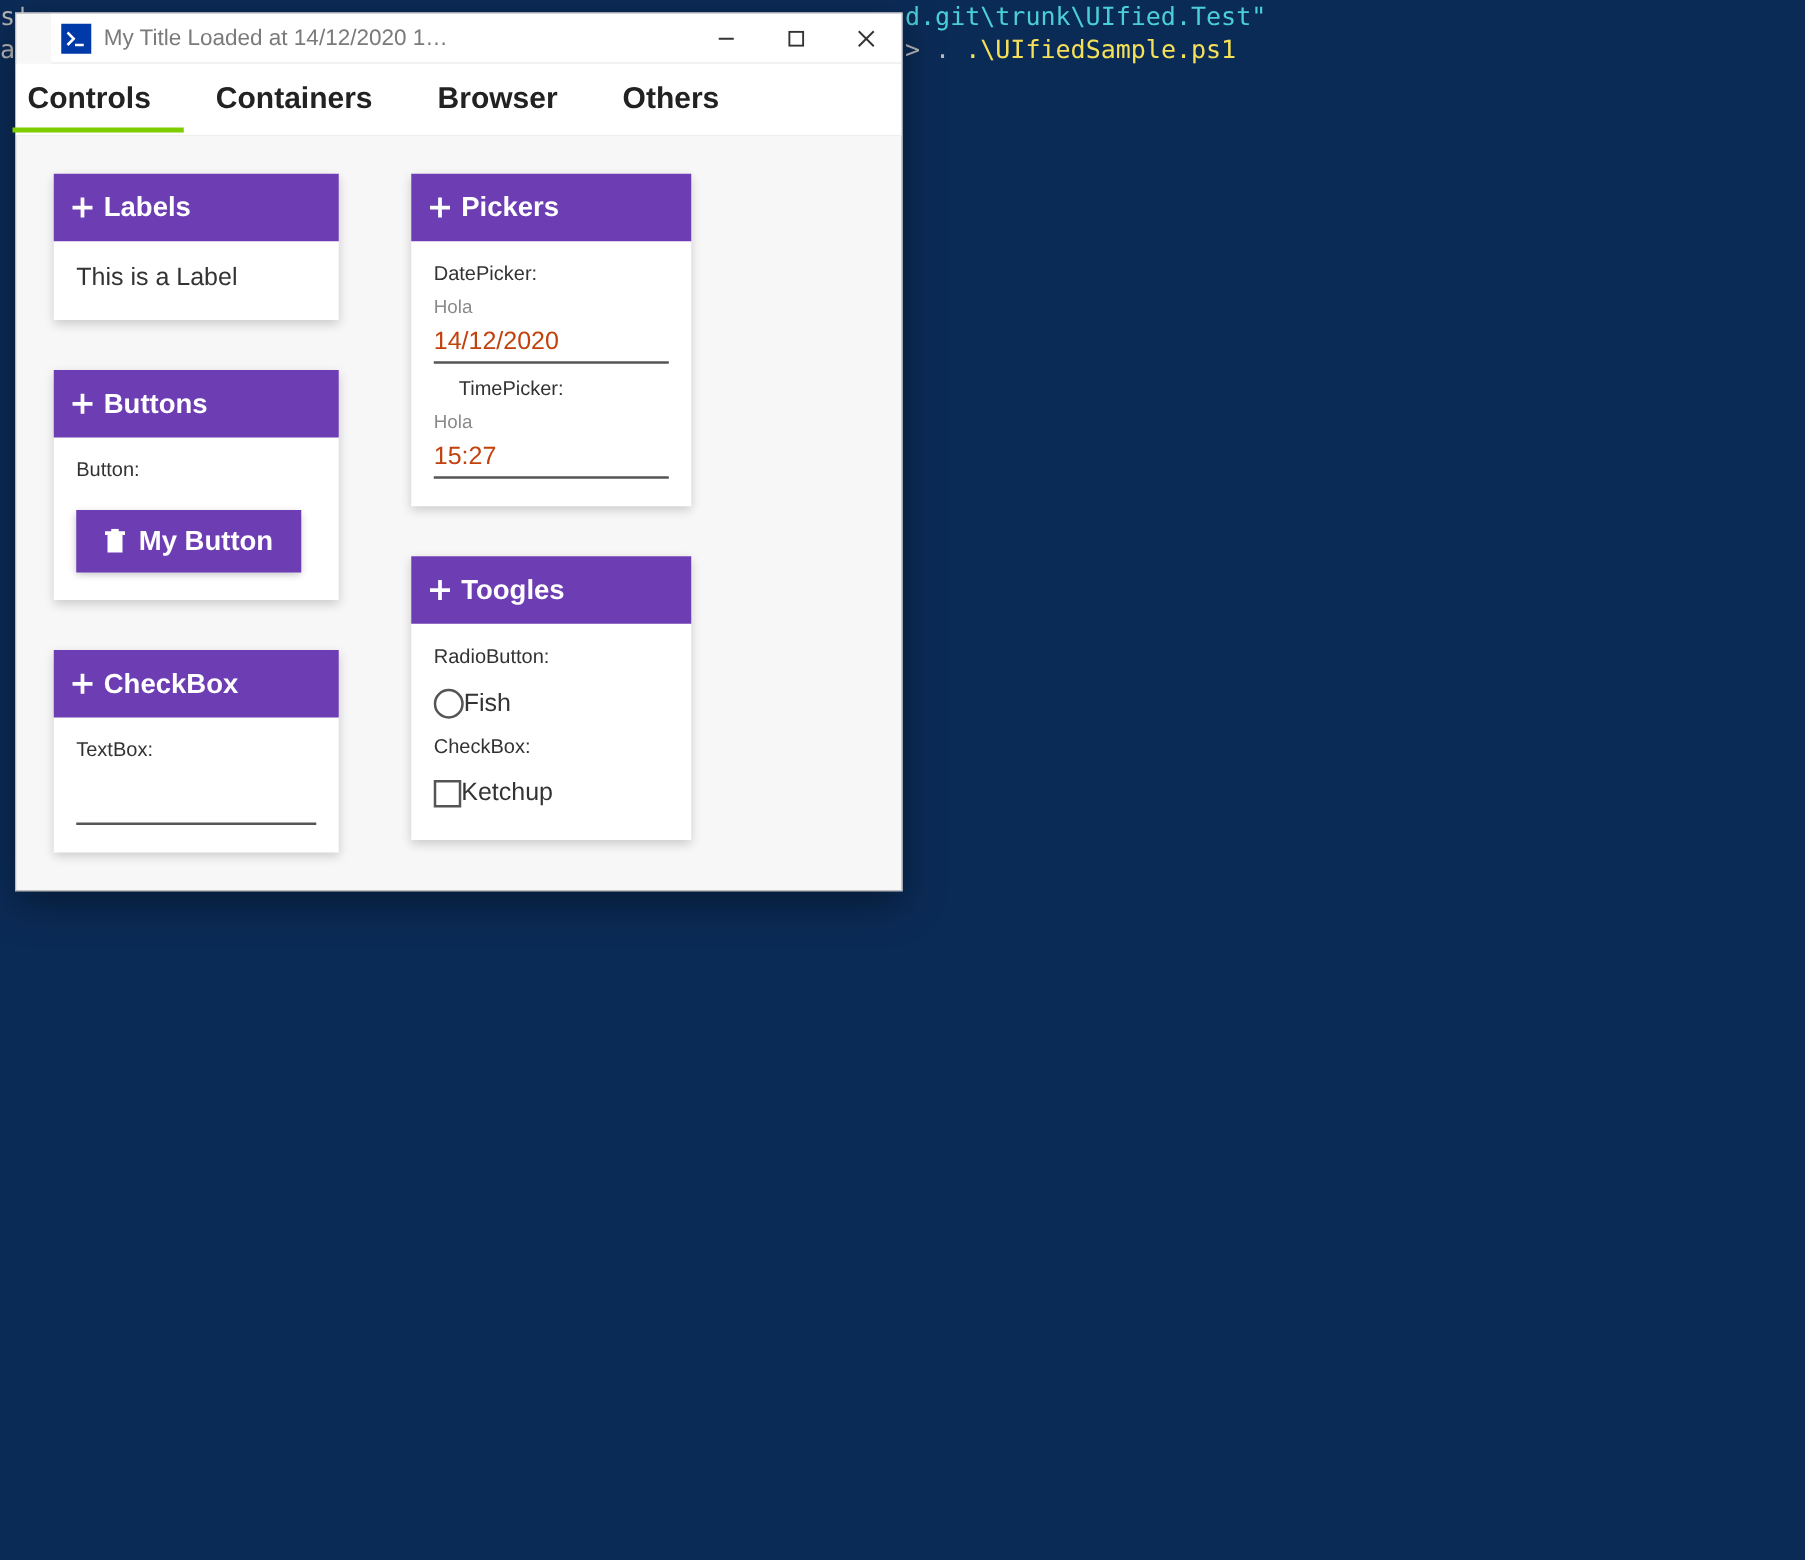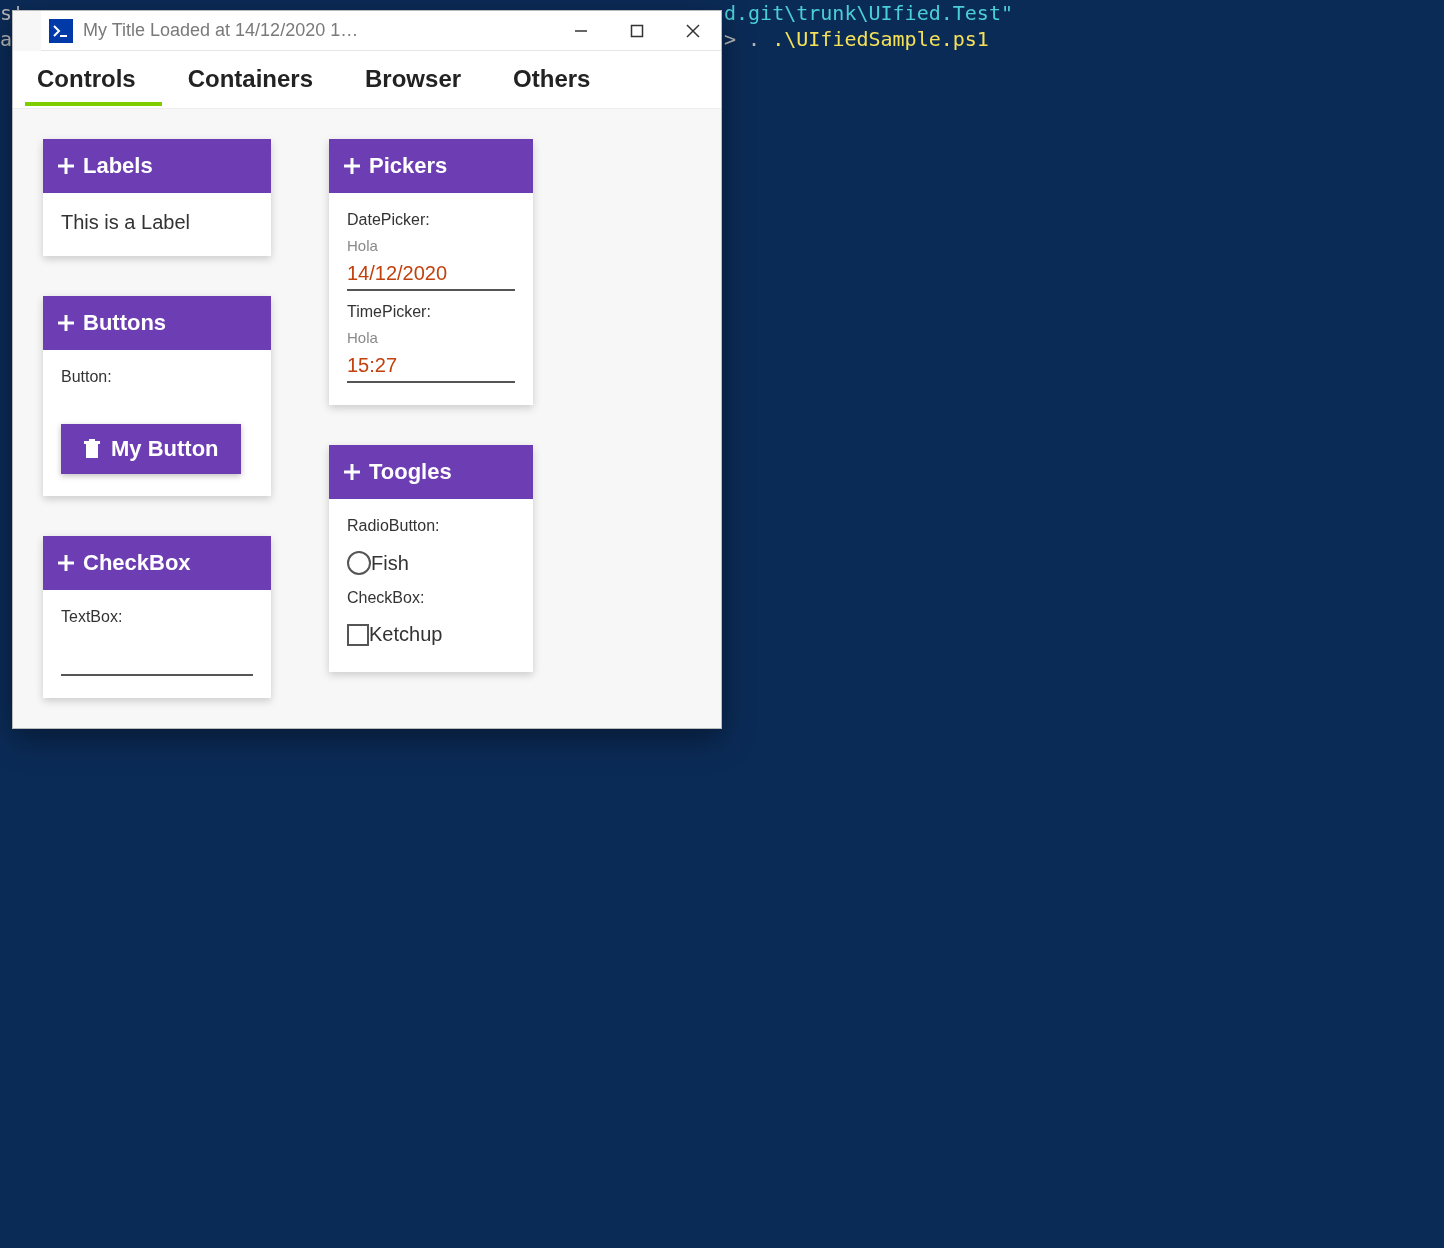--- a/index.html
+++ b/index.html
@@ -66,21 +66,21 @@
     .win-controls { display: flex; height: 100%; }
     .win-btn {
       width: 56px;
       display: flex; align-items: center; justify-content: center;
       color: #555;
     }
     .win-btn svg { display:block; }
     .tabs {
       display: flex;
       align-items: center;
-      padding: 0 20px;
+      padding: 0 5px;
       background: #fff;
       height: 58px;
       border-bottom: 1px solid #eee;
       position: relative;
     }
     .tab {
       font-size: 24px;
       font-weight: 600;
       color: #222;
       padding: 10px 4px 12px 4px;
@@ -102,21 +102,21 @@
       gap: 58px;
     }
     .col { display: flex; flex-direction: column; gap: 40px; }
     .card {
       background: #fff;
       box-shadow: 0 3px 8px rgba(0,0,0,0.18);
       width: 228px;
       display: flex;
       flex-direction: column;
     }
-    .card.narrow { width: 204px; }
+    .card.narrow { width: 224px; }
     .card-header {
       background: #6d3db3;
       color: #fff;
       display: flex;
       align-items: center;
       padding: 14px 14px;
       font-size: 22px;
       font-weight: 600;
       gap: 8px;
     }
@@ -269,21 +269,21 @@
       </div>
 
       <div class="card">
         <div class="card-header">
           <svg class="plus-icon" viewBox="0 0 18 18">
             <line x1="9" y1="1" x2="9" y2="17" stroke="#fff" stroke-width="3"></line>
             <line x1="1" y1="9" x2="17" y2="9" stroke="#fff" stroke-width="3"></line>
           </svg>
           <span>Buttons</span>
         </div>
-        <div class="card-body" style="gap:24px;">
+        <div class="card-body" style="gap:8px;">
           <div class="field-label">Button:</div>
           <button class="primary-btn">
             <svg class="trash-icon" viewBox="0 0 18 20">
               <rect x="3" y="5" width="12" height="14" fill="#fff"></rect>
               <rect x="1" y="2" width="16" height="3" fill="#fff"></rect>
               <rect x="6" y="0" width="6" height="3" fill="#fff"></rect>
             </svg>
             <span>My Button</span>
           </button>
         </div>
@@ -319,21 +319,21 @@
           <div class="hint">Hola</div>
           <div class="underline-input">
             <input value="14/12/2020" style="">
             <svg class="picker-icon" viewBox="0 0 22 22">
               <rect x="2" y="4" width="18" height="16" stroke="#555" stroke-width="2" fill="none"></rect>
               <rect x="5" y="1" width="2" height="5" fill="#555"></rect>
               <rect x="15" y="1" width="2" height="5" fill="#555"></rect>
               <rect x="12" y="12" width="6" height="6" fill="#555"></rect>
             </svg>
           </div>
-          <div class="field-label" style="margin-top:6px;">TimePicker:</div>
+          <div class="field-label" style="margin-top:6px;margin-left:20px;">TimePicker:</div>
           <div class="hint">Hola</div>
           <div class="underline-input">
             <input value="15:27" style="">
             <svg class="picker-icon" viewBox="0 0 22 22">
               <circle cx="11" cy="11" r="9" stroke="#555" stroke-width="2" fill="none"></circle>
               <line x1="11" y1="11" x2="11" y2="5" stroke="#555" stroke-width="2"></line>
               <line x1="11" y1="11" x2="15" y2="13" stroke="#555" stroke-width="2"></line>
             </svg>
           </div>
         </div>

